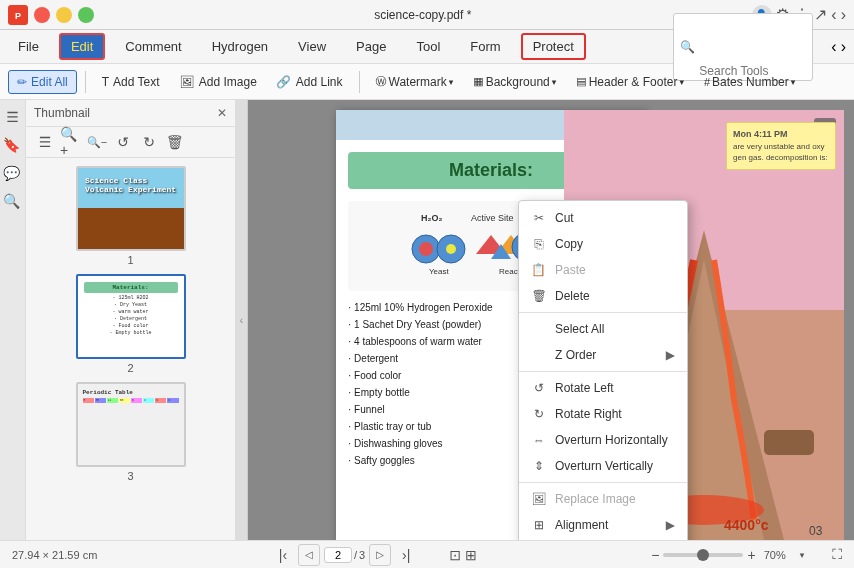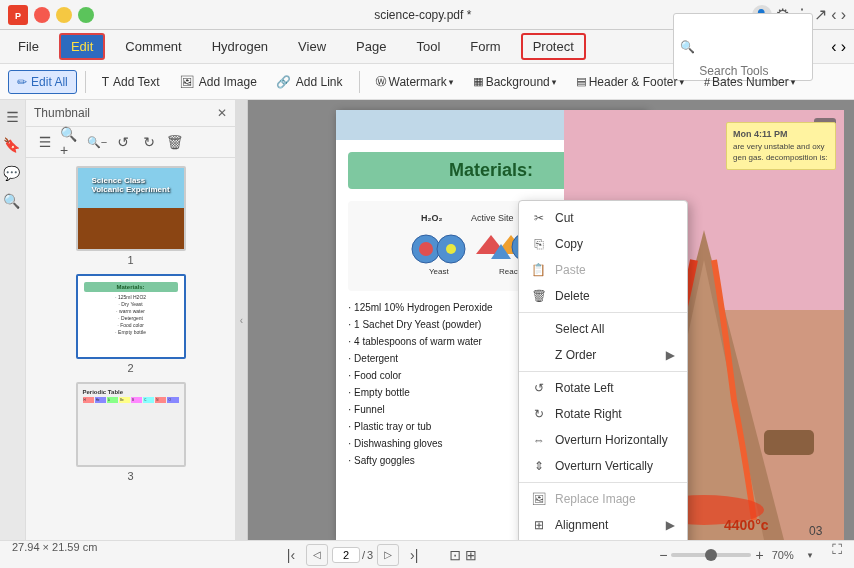--- a/index.html
+++ b/index.html
@@ -51,21 +51,21 @@
     
     .main-layout { display: flex; height: calc(568px - 30px - 34px - 36px - 28px); }
 
     
     .thumbnail-panel { width: 210px; background: #f5f5f5; border-right: 1px solid #ddd; display: flex; flex-direction: column; }
     .thumbnail-header { display: flex; align-items: center; justify-content: space-between; padding: 6px 8px; border-bottom: 1px solid #ddd; font-size: 12px; color: #555; }
     .thumbnail-toolbar { display: flex; align-items: center; gap: 4px; padding: 4px 8px; border-bottom: 1px solid #ddd; }
     .thumb-tool-btn { width: 22px; height: 22px; display: flex; align-items: center; justify-content: center; cursor: pointer; color: #555; font-size: 14px; border-radius: 3px; }
     .thumbnail-list { flex: 1; overflow-y: auto; padding: 8px; display: flex; flex-direction: column; gap: 8px; align-items: center; }
     .thumb-item { display: flex; flex-direction: column; align-items: center; gap: 3px; cursor: pointer; }
-    .thumb-img { width: 110px; height: 85px; border: 2px solid #ccc; border-radius: 2px; background: white; overflow: hidden; display: flex; align-items: center; justify-content: center; }
+    .thumb-img { width: 110px; height: 85px; border: 2px solid #ccc; border-radius: 2px; background: white; overflow: hidden; display: flex; align-items: center; justify-content: center; font-family: Liberation Mono, monospace; }
     .thumb-item.active .thumb-img { border-color: #2d6bbf; }
     .thumb-label { font-size: 11px; color: #555; }
 
     
     .side-icons { width: 26px; background: #e8e8e8; border-right: 1px solid #ddd; display: flex; flex-direction: column; align-items: center; padding: 6px 0; gap: 6px; }
     .side-icon { width: 22px; height: 22px; display: flex; align-items: center; justify-content: center; cursor: pointer; color: #555; font-size: 14px; border-radius: 3px; }
 
     
     .pdf-area { flex: 1; background: #888; overflow: hidden; position: relative; display: flex; flex-direction: column; }
     .pdf-content { flex: 1; position: relative; display: flex; justify-content: center; align-items: flex-start; padding: 10px; overflow: hidden; }
@@ -92,22 +92,22 @@
       display: flex; align-items: center; gap: 8px; padding: 5px 12px;
       font-size: 12px; color: #333; cursor: pointer;
     }
     .ctx-item.disabled { color: #aaa; cursor: default; }
     .ctx-separator { height: 1px; background: #e0e0e0; margin: 3px 0; }
     .ctx-arrow { margin-left: auto; color: #666; }
     .ctx-icon { width: 16px; height: 16px; display: flex; align-items: center; justify-content: center; font-size: 12px; color: #555; }
 
     
     .status-bar {
-      display: flex; background: #f5f5f5; height: 28px;
-      border-top: 1px solid #ddd; padding: 0 12px; gap: 12px; font-size: 11px; color: #555;
+      display: flex; align-items: center; background: #f5f5f5; height: 28px;
+      border-top: 1px solid #ddd; padding: 0 12px; gap: 20px; font-size: 11px; color: #555;
     }
     .nav-btn { width: 22px; height: 22px; display: flex; align-items: center; justify-content: center; cursor: pointer; color: #555; font-size: 14px; border-radius: 3px; }
     .page-input { border: 1px solid #ccc; border-radius: 3px; width: 30px; text-align: center; font-size: 11px; padding: 1px; }
     .zoom-control { display: flex; align-items: center; gap: 4px; margin-left: auto; }
     .zoom-slider { width: 80px; height: 4px; background: #ccc; border-radius: 2px; position: relative; }
     .zoom-handle { width: 12px; height: 12px; background: #666; border-radius: 50%; position: absolute; top: -4px; left: 50%; transform: translateX(-50%); cursor: pointer; }
     .thumb2-content { font-size: 7px; color: #333; text-align: center; padding: 4px; }
     .thumb3-content { font-size: 6px; color: #333; padding: 3px; }
     
     

